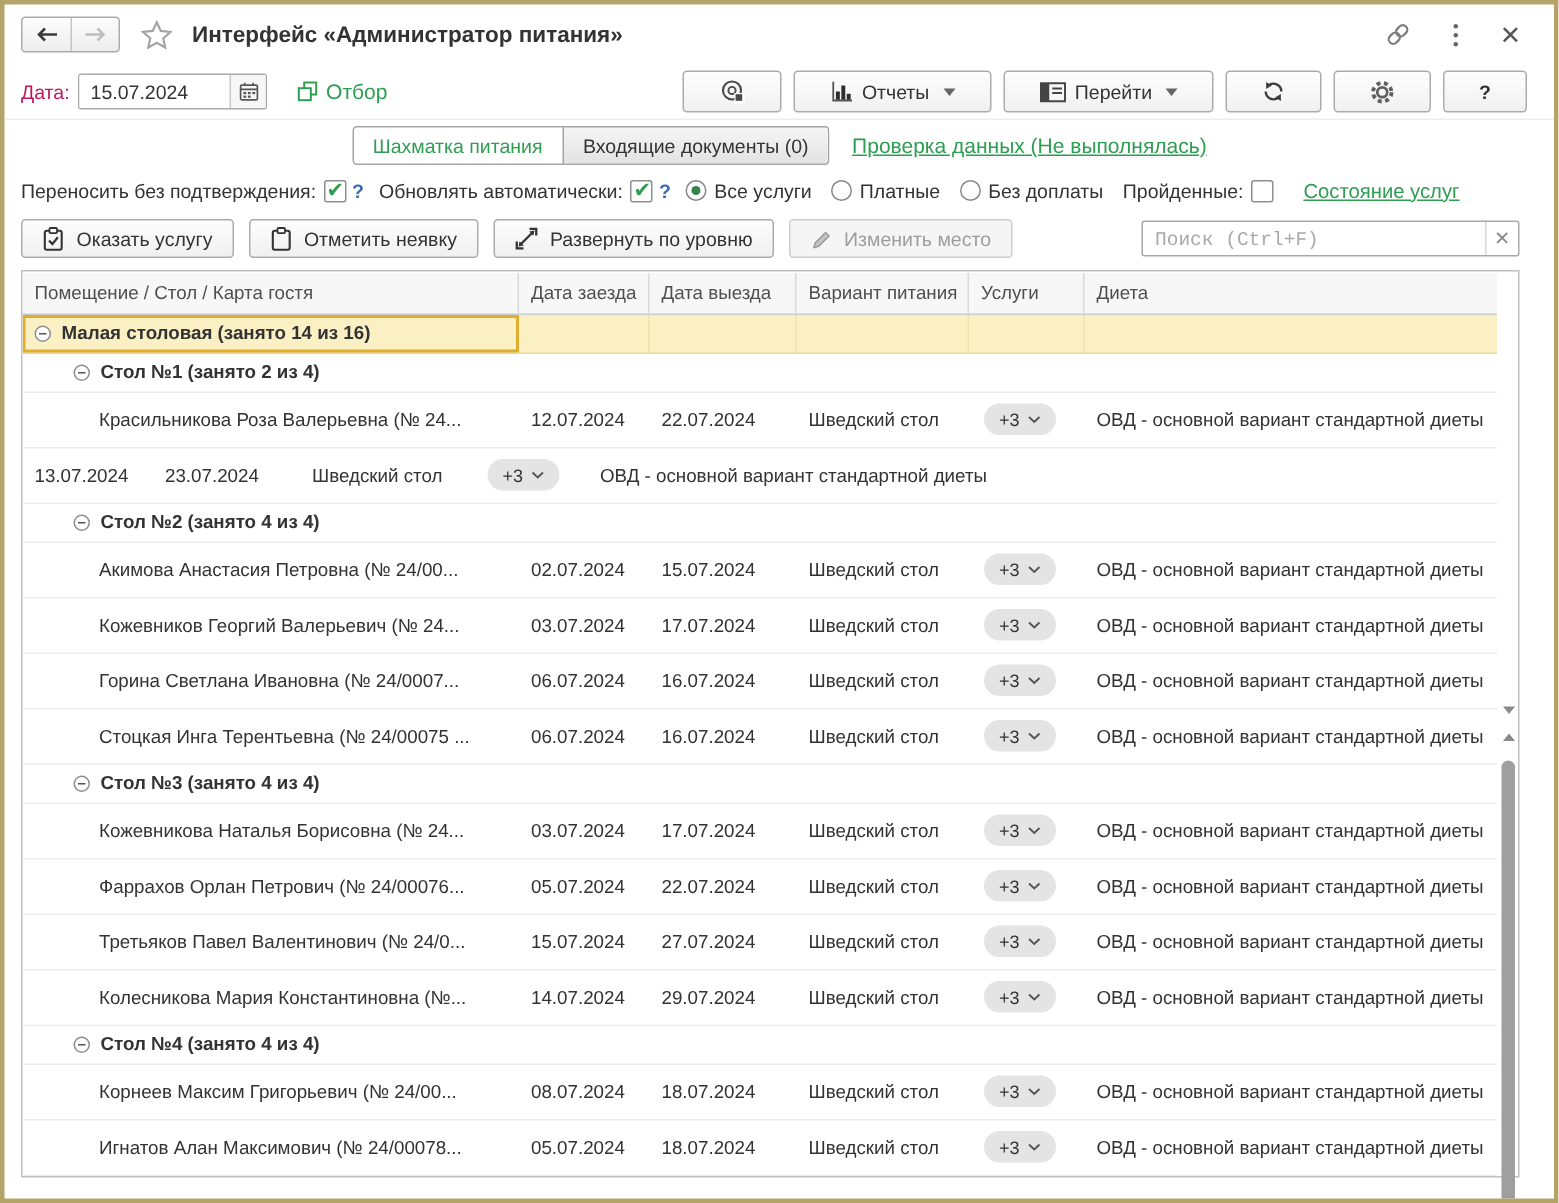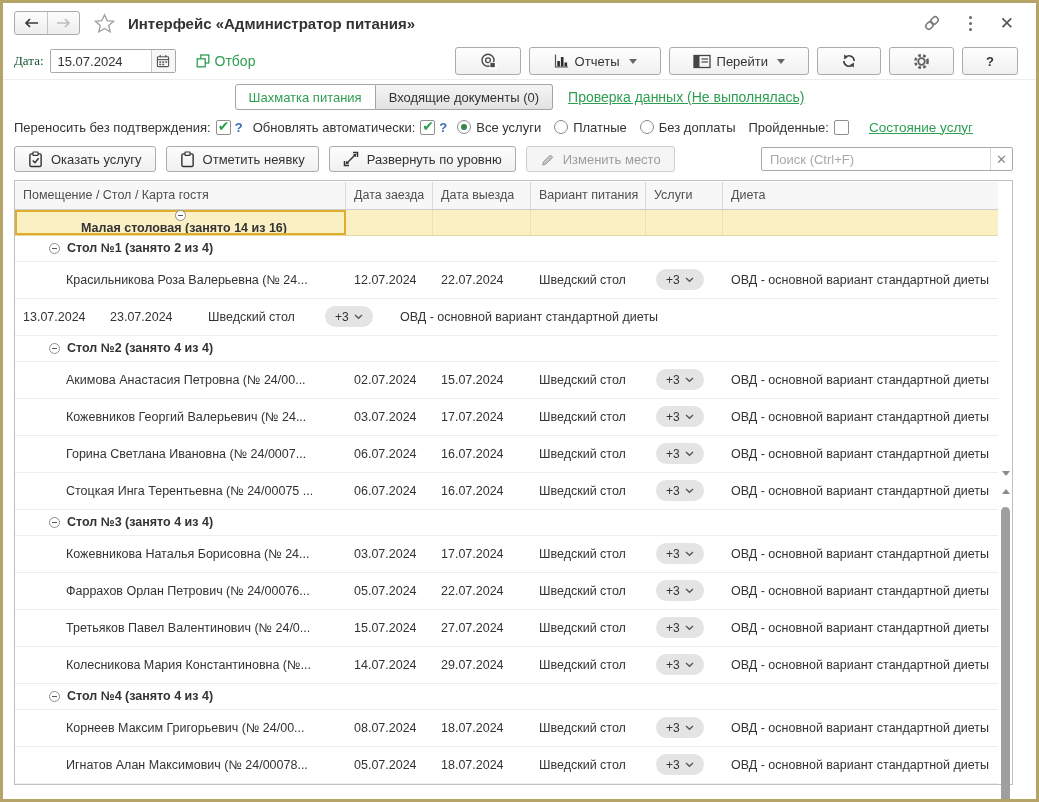--- a/index.html
+++ b/index.html
@@ -13,21 +13,21 @@
   .navbtn+.navbtn{border-left:1px solid #c3c3c3;}
   .star{margin-left:14px;display:flex;align-items:center;}
   .page-title{margin-left:13px;font-size:15px;font-weight:bold;color:#333;}
   .title-icons{margin-left:auto;display:flex;align-items:center;gap:26px;}
   .kebab{display:inline-flex;flex-direction:column;gap:3px;padding:2px;cursor:pointer;}
   .kebab i{width:3px;height:3px;border-radius:50%;background:#666;}
   .closex{font-size:17px;color:#555;cursor:pointer;line-height:1;}
 
   
   .toolbar{display:flex;align-items:center;height:36px;padding:0 18px 0 11px;}
-  .lbl{font-size:13px;color:#14532d;font-family:Liberation Serif, serif;}
+  .lbl{font-size:13px;color:#be185d;}
   .datewrap{display:flex;margin-left:6px;border:1px solid #a9a9a9;border-radius:2px;height:24px;background:#fff;}
   .datewrap input{border:none;outline:none;width:100px;padding:0 7px;font-size:13px;color:#333;font-family:inherit;}
   .calbtn{width:24px;display:flex;align-items:center;justify-content:center;border-left:1px solid #c9c9c9;background:#f7f7f7;cursor:pointer;}
   .greenlink{color:#2e9e52;font-size:14px;text-decoration:none;cursor:pointer;display:inline-flex;align-items:center;gap:5px;}
   .greenlink.u{text-decoration:underline;}
   .filterlink{margin-left:20px;align-items:center;}
   .tools{margin-left:auto;display:flex;align-items:center;gap:8px;}
   .tbtn{height:28px;display:inline-flex;align-items:center;gap:6px;padding:0 23px;border:1px solid #ababab;border-radius:3px;background:linear-gradient(#fefefe,#f0f0f0);font-size:13px;color:#333;cursor:pointer;}
   .caret{width:0;height:0;border-left:4px solid transparent;border-right:4px solid transparent;border-top:5px solid #666;margin-left:3px;}
   .hsep{height:1px;background:#ededed;margin:0 0 0 0;}
@@ -49,21 +49,21 @@
   .radio{width:14px;height:14px;border:1px solid #8a8a8a;border-radius:50%;background:#fff;position:relative;margin-right:5px;cursor:pointer;flex:none;}
   .radio.sel::after{content:"";position:absolute;left:3px;top:3px;width:6px;height:6px;border-radius:50%;background:#35844a;}
   .radio-item{display:flex;align-items:center;margin-right:13px;}
   .statelink{margin-left:16px;font-size:13.5px;}
 
   
   .actrow{position:relative;display:flex;align-items:center;height:38px;padding:0 11px;gap:10px;}
   .btn{height:26px;display:inline-flex;align-items:center;gap:8px;padding:0 13px;border:1px solid #ababab;border-radius:3px;background:linear-gradient(#fdfdfd,#f0f0f0);font-size:13px;color:#333;cursor:pointer;font-family:inherit;}
   .btn.disabled{color:#9d9d9d;border-color:#cdcdcd;background:#f5f5f5;cursor:default;}
   .search{position:absolute;right:23px;top:7px;width:252px;height:24px;border:1px solid #a9a9a9;border-radius:2px;display:flex;align-items:center;background:#fff;}
-  .search input{flex:1;border:none;outline:none;padding:0 8px;font-size:13px;color:#4d7c0f;font-family:Liberation Sans, sans-serif;min-width:0;}
+  .search input{flex:1;border:none;outline:none;padding:0 8px;font-size:13px;color:#4d7c0f;font-family:Liberation Mono, monospace;min-width:0;}
   .search input::placeholder{color:#a9a9a9;}
   .search .clear{width:22px;height:100%;display:flex;align-items:center;justify-content:center;border-left:1px solid #d6d6d6;color:#8a8a8a;font-size:13px;cursor:pointer;}
 
   
   .grid{position:absolute;left:11px;top:177px;width:999px;height:605px;border:1px solid #c0c0c0;display:flex;background:#fff;font-size:12.5px;align-items:center;}
   .gcontent{flex:1;display:flex;flex-direction:column;overflow:hidden;}
   .ghead{display:flex;height:28px;background:#f7f7f7;border-bottom:1px solid #cccccc;color:#4f4f4f;flex:none;}
   .hcell{display:flex;align-items:center;padding-left:8px;border-right:1px solid #dadada;cursor:pointer;white-space:nowrap;overflow:hidden;}
   .hcell:last-child{border-right:none;}
   .c-name{width:331px;flex:none;}
@@ -75,21 +75,21 @@
   .gbody{flex:1;overflow:hidden;}
   .trow{display:flex;align-items:stretch;border-bottom:1px solid #ededed;cursor:default;}
   .trow .cell{display:flex;align-items:center;overflow:hidden;white-space:nowrap;color:#333;}
   .trow .c-name{padding-left:8px;}
   .trow .c-arr,.trow .c-dep,.trow .c-meal,.trow .c-diet{padding-left:8px;}
   .row-room,.row-group{height:26px;font-weight:bold;}
   .row-guest{height:37px;}
   .row-group .c-name{padding-left:34px;}
   .row-guest .c-name{padding-left:51px;}
   .row-room.selected{background:#fbf0c4;border-bottom:1px solid #e4d79f;}
-  .row-room.selected .cell{border-right:1px solid #eee2b0;flex-direction:column;}
+  .row-room.selected .cell{border-right:1px solid #eee2b0;}
   .row-room.selected .c-diet{border-right:none;}
   .row-room.selected .c-name{outline:2px solid #dfae2c;outline-offset:-2px;}
   .expander{width:11px;height:11px;min-width:11px;border:1px solid #8f8f8f;border-radius:50%;position:relative;margin-right:7px;background:#fff;cursor:pointer;}
   .expander::after{content:"";position:absolute;left:2px;right:2px;top:4px;height:1px;background:#555;}
   .row-label{overflow:hidden;text-overflow:ellipsis;}
   .pill{height:21px;display:inline-flex;align-items:center;gap:5px;padding:0 10px;margin-left:10px;border-radius:11px;background:#e4e4e4;font-size:12px;color:#333;cursor:pointer;}
 
   
   .vscroll{width:14px;flex:none;border-left:1px solid #ddd;background:#fbfbfb;position:relative;}
   .sarrow{position:absolute;left:0;right:0;height:14px;display:flex;align-items:center;justify-content:center;cursor:pointer;}

